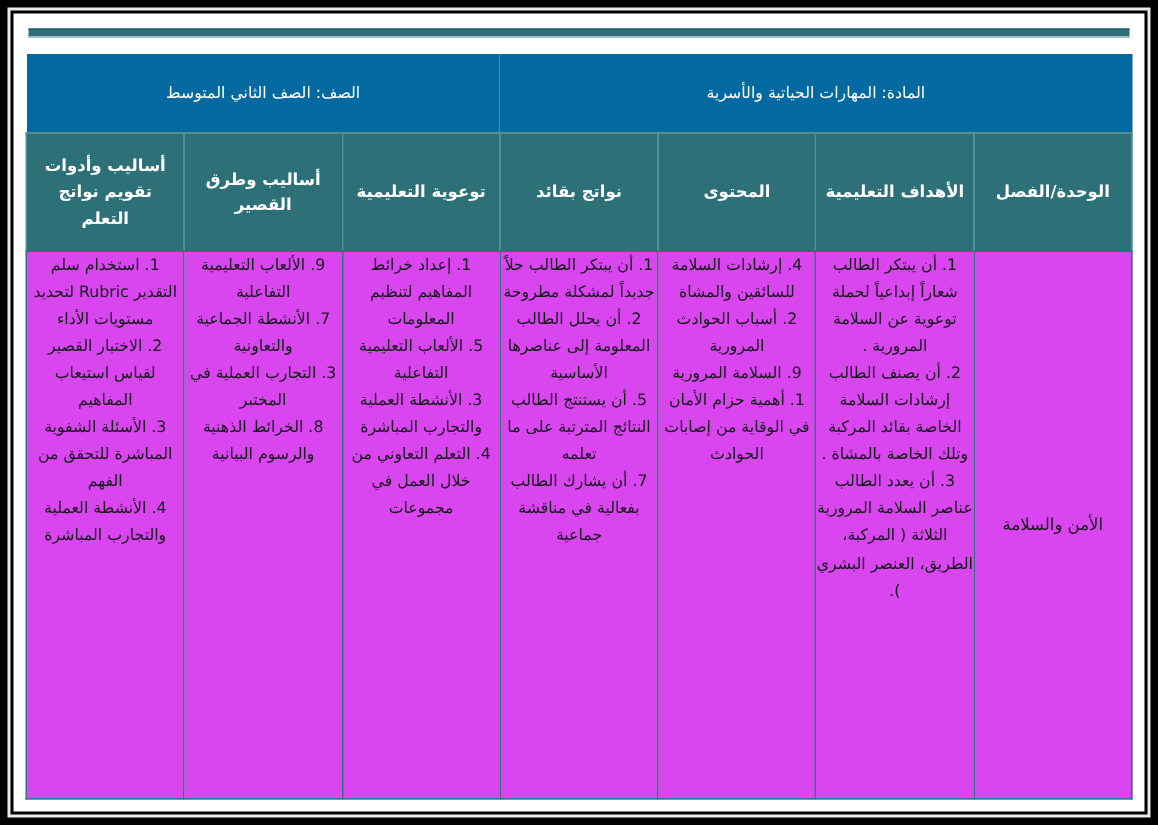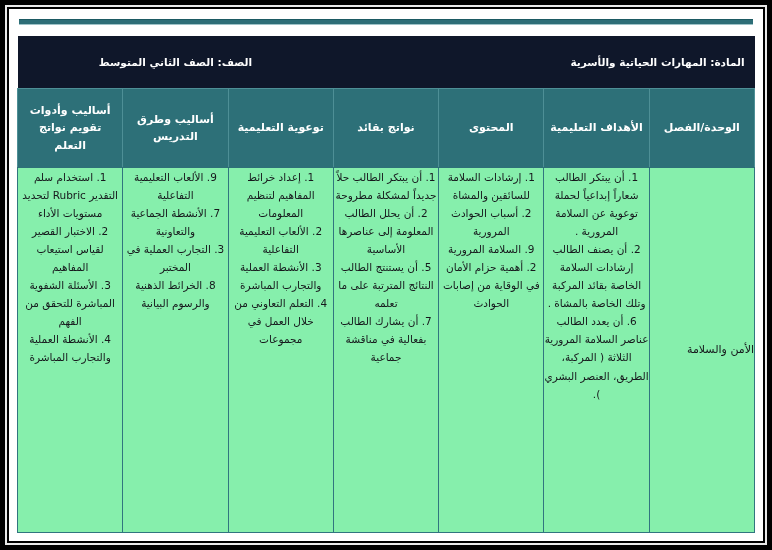--- a/index.html
+++ b/index.html
@@ -65,63 +65,62 @@
   }
   table.plan th,
   table.plan td {
     border: 1px solid #31757f;
     padding: 0;
     vertical-align: top;
   }
 
   
   thead tr.meta th {
-    background: #0f172a;
+    background: #0369a1;
     border: none;
     border-bottom: none;
     color: #ffffff;
     height: 52px;
     vertical-align: middle;
     font-size: 10.5px;
-    font-weight: bold;
+    font-weight: normal;
     padding: 0 10px;
     white-space: nowrap;
     letter-spacing: .1px;
   }
-  .meta-subject { text-align: right; }
+  .meta-subject { text-align: center; }
   .meta-grade   { text-align: center; }
 
   thead tr.cols th {
     background: #2d7078;
     border: 1px solid #4e8f96;
     border-bottom: 1px solid #2d7078;
     color: #ffffff;
     font-size: 11px;
     font-weight: bold;
     height: 74px;
     vertical-align: middle;
     text-align: center;
     line-height: 1.55;
     padding: 2px 5px;
   }
 
   tbody td {
-    background: #86efac;
+    background: #d946ef;
     color: #16181c;
     font-size: 10.5px;
     line-height: 1.72;
     text-align: center;
     padding: 14px 6px 10px 6px;
     vertical-align: top;
   }
   tbody td.unit-cell {
     vertical-align: middle;
     font-size: 11px;
     padding-top: 0;
-    text-align: right;
   }
   tbody td ol {
     margin: 0;
     padding: 0;
     list-style: none;
   }
   tbody td ol li {
     margin: 0 0 0 0;
   }
   .latin { direction: ltr; unicode-bidi: isolate; }
@@ -141,54 +140,54 @@
             <tr class="meta">
               <th class="meta-subject" colspan="4">المادة: المهارات الحياتية والأسرية</th>
               <th class="meta-grade" colspan="3">الصف: الصف الثاني المتوسط</th>
             </tr>
             <tr class="cols">
               <th style="width:14.5%">الوحدة/الفصل</th>
               <th style="width:14.5%">الأهداف التعليمية</th>
               <th style="width:13.5%">المحتوى</th>
               <th style="width:13.5%">نواتج بقائد</th>
               <th style="width:14%">توعوية التعليمية</th>
-              <th style="width:13.5%">أساليب وطرق التدريس</th>
+              <th style="width:13.5%">أساليب وطرق القصير</th>
               <th style="width:16.5%">أساليب وأدوات تقويم نواتج التعلم</th>
             </tr>
           </thead>
           <tbody>
             <tr>
               <td class="unit-cell">الأمن والسلامة</td>
               <td>
                 <ol>
                     <li>1. أن يبتكر الطالب شعاراً إبداعياً لحملة توعوية عن السلامة المرورية .</li>
                     <li>2. أن يصنف الطالب إرشادات السلامة الخاصة بقائد المركبة وتلك الخاصة بالمشاة .</li>
-                    <li>6. أن يعدد الطالب عناصر السلامة المرورية الثلاثة ( المركبة، الطريق، العنصر البشري ).</li>
-                  </ol>
-              </td>
-              <td>
-                <ol>
-                    <li>1. إرشادات السلامة للسائقين والمشاة</li>
+                    <li>3. أن يعدد الطالب عناصر السلامة المرورية الثلاثة ( المركبة، الطريق، العنصر البشري ).</li>
+                  </ol>
+              </td>
+              <td>
+                <ol>
+                    <li>4. إرشادات السلامة للسائقين والمشاة</li>
                     <li>2. أسباب الحوادث المرورية</li>
                     <li>9. السلامة المرورية</li>
-                    <li>2. أهمية حزام الأمان في الوقاية من إصابات الحوادث</li>
+                    <li>1. أهمية حزام الأمان في الوقاية من إصابات الحوادث</li>
                   </ol>
               </td>
               <td>
                 <ol>
                     <li>1. أن يبتكر الطالب حلاً جديداً لمشكلة مطروحة</li>
                     <li>2. أن يحلل الطالب المعلومة إلى عناصرها الأساسية</li>
                     <li>5. أن يستنتج الطالب النتائج المترتبة على ما تعلمه</li>
                     <li>7. أن يشارك الطالب بفعالية في مناقشة جماعية</li>
                   </ol>
               </td>
               <td>
                 <ol>
                     <li>1. إعداد خرائط المفاهيم لتنظيم المعلومات</li>
-                    <li>2. الألعاب التعليمية التفاعلية</li>
+                    <li>5. الألعاب التعليمية التفاعلية</li>
                     <li>3. الأنشطة العملية والتجارب المباشرة</li>
                     <li>4. التعلم التعاوني من خلال العمل في مجموعات</li>
                   </ol>
               </td>
               <td>
                 <ol>
                     <li>9. الألعاب التعليمية التفاعلية</li>
                     <li>7. الأنشطة الجماعية والتعاونية</li>
                     <li>3. التجارب العملية في المختبر</li>
                     <li>8. الخرائط الذهنية والرسوم البيانية</li>

